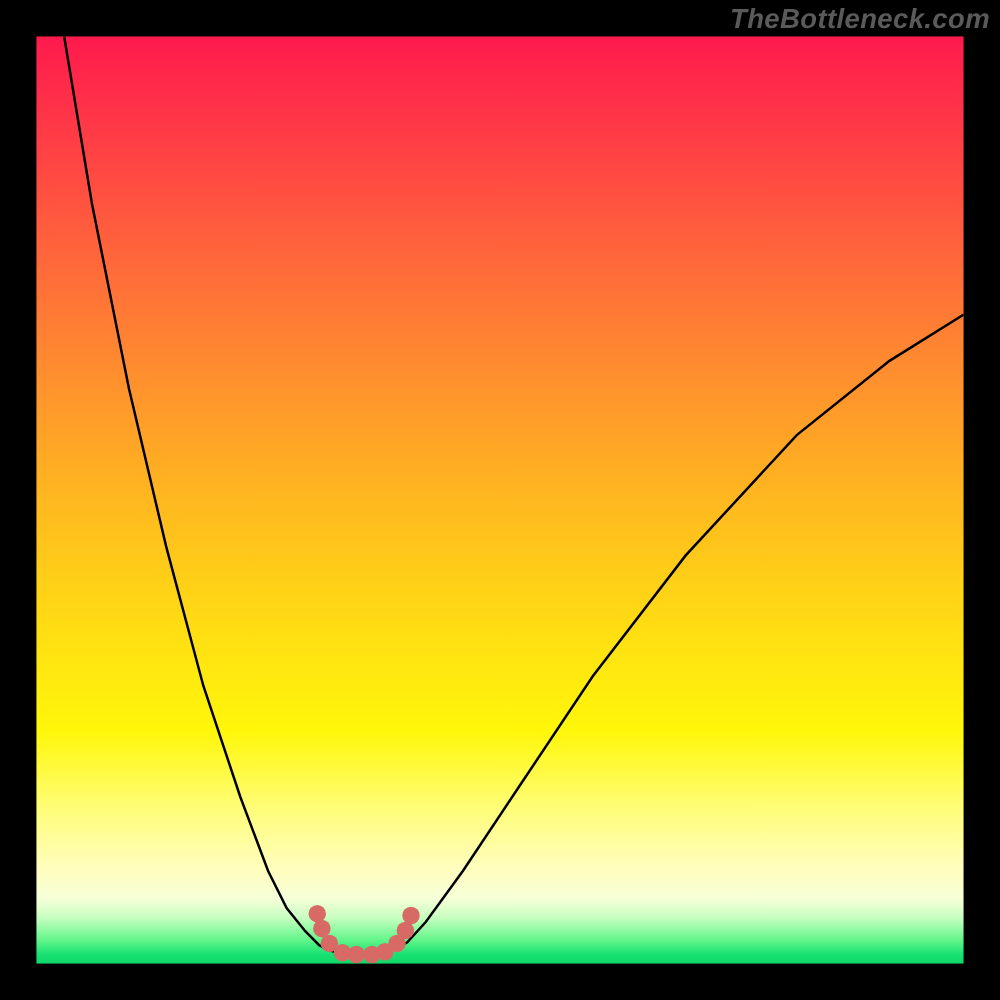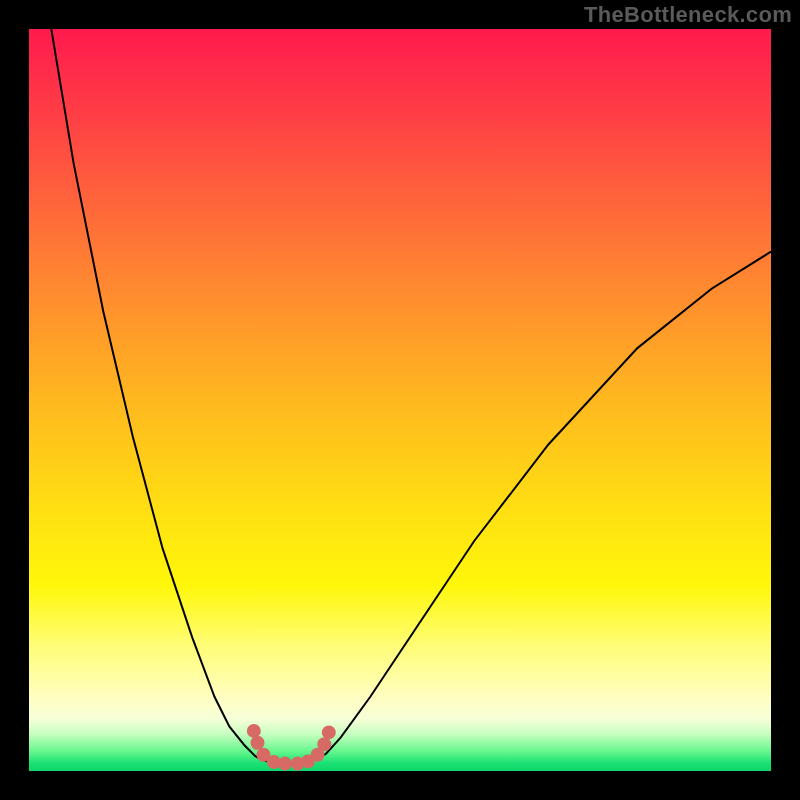--- a/index.html
+++ b/index.html
@@ -10,20 +10,21 @@
     background: #000;
     overflow: hidden;
   }
   .frame {
     position: absolute;
     top: 0;
     left: 0;
     width: 800px;
     height: 676px;
     background: #000;
+    font-style: italic;
   }
   .plot {
     position: absolute;
     top: 29px;
     left: 29px;
     width: 742px;
     height: 742px;
     overflow: hidden;
   }
   .gradient {

